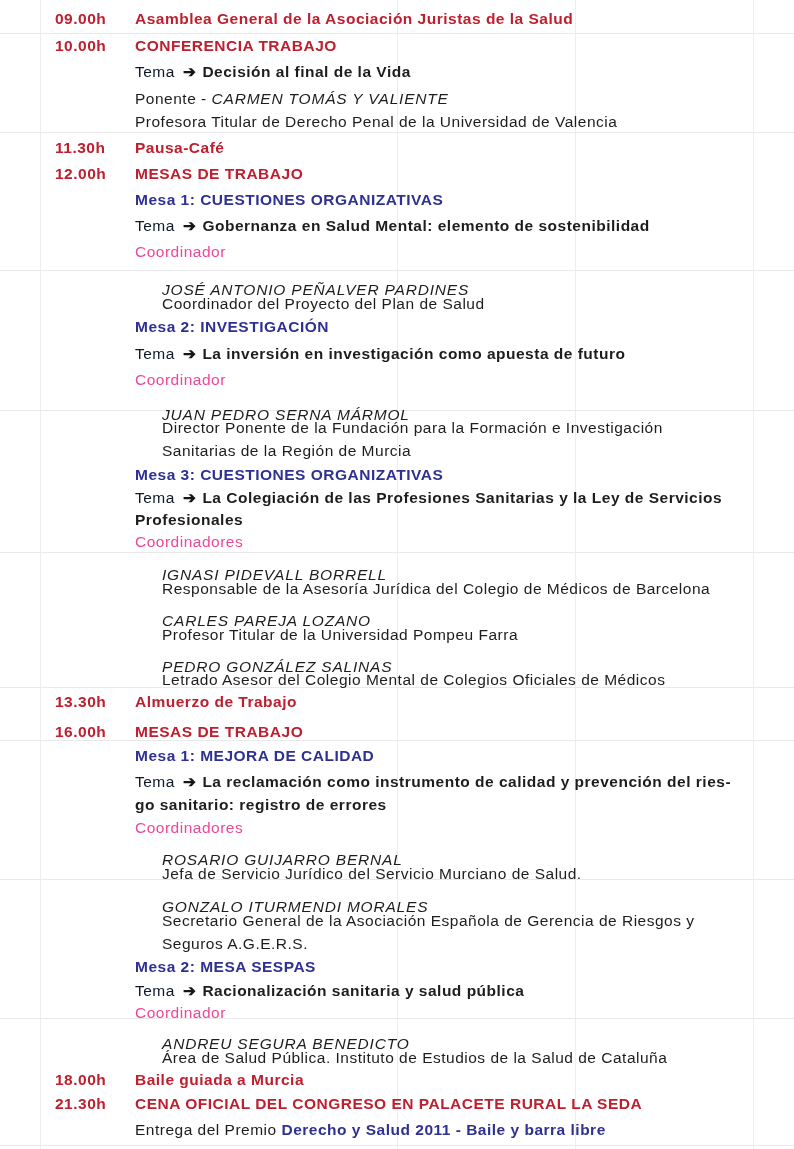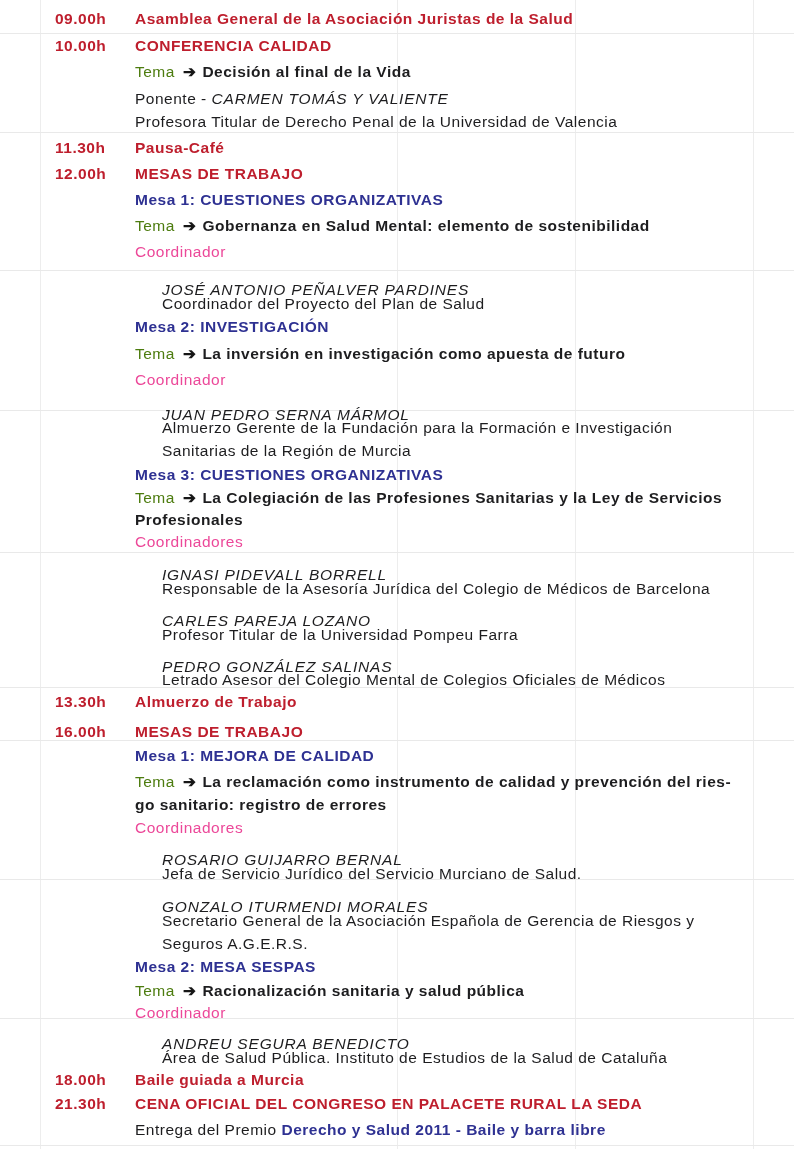--- a/index.html
+++ b/index.html
@@ -51,21 +51,21 @@
   .x-main  { left: 135px; text-align: center; }
   .x-ind   { left: 162px; }
 
   .t-event { color: #be1e2d; font-weight: bold; }
   .t-mesa  { color: #2e3192; font-weight: bold; }
   .t-label { color: #ec4899; }
   .t-name  { color: #1d1d1f; font-style: italic; letter-spacing: 0.8px; margin-top: 9px; }
   .t-desc  { color: #1d1d1f; }
   .t-bold  { color: #1d1d1f; font-weight: bold; }
 
-  .tema-prefix { color: #4d7c0f; }
+  .tema-prefix { color: #0f172a; }
   .tema-arrow  { color: #161616; font-weight: bold; padding: 0 6px 0 8px; }
   .premio-blue { color: #2e3192; font-weight: bold; }
 </style>
 </head>
 <body>
 
 <div id="page">
   <div id="gridlines">
       <div class="vline" style="left: 40px;"></div>
       <div class="vline" style="left: 397px;"></div>
@@ -82,21 +82,21 @@
       <div class="hline" style="top: 1018px;"></div>
       <div class="hline" style="top: 1145px;"></div>
     </div>
   <div id="schedule">
       <div class="row" style="top: 9px;">
         <span class="time">09.00h</span>
         <span class="content x-main t-event">Asamblea General de la Asociación Juristas de la Salud</span>
       </div>
       <div class="row" style="top: 36px;">
         <span class="time">10.00h</span>
-        <span class="content x-main t-event">CONFERENCIA CALIDAD</span>
+        <span class="content x-main t-event">CONFERENCIA TRABAJO</span>
       </div>
       <div class="row" style="top: 62px;">
         <span class="content x-main"><span class="tema-prefix">Tema</span><span class="tema-arrow">➔</span><span class="t-bold">Decisión al final de la Vida</span></span>
       </div>
       <div class="row" style="top: 89px;">
         <span class="content x-main"><span class="t-desc">Ponente - </span><span class="t-name">CARMEN TOMÁS Y VALIENTE</span></span>
       </div>
       <div class="row" style="top: 112px;">
         <span class="content x-main t-desc">Profesora Titular de Derecho Penal de la Universidad de Valencia</span>
       </div>
@@ -129,21 +129,21 @@
       <div class="row" style="top: 344px;">
         <span class="content x-main"><span class="tema-prefix">Tema</span><span class="tema-arrow">➔</span><span class="t-bold">La inversión en investigación como apuesta de futuro</span></span>
       </div>
       <div class="row" style="top: 370px;">
         <span class="content x-main t-label">Coordinador</span>
       </div>
       <div class="row" style="top: 396px;">
         <span class="content x-ind t-name">JUAN PEDRO SERNA MÁRMOL</span>
       </div>
       <div class="row" style="top: 418px;">
-        <span class="content x-ind t-desc">Almuerzo Gerente de la Fundación para la Formación e Investigación</span>
+        <span class="content x-ind t-desc">Director Ponente de la Fundación para la Formación e Investigación</span>
       </div>
       <div class="row" style="top: 441px;">
         <span class="content x-ind t-desc">Sanitarias de la Región de Murcia</span>
       </div>
       <div class="row" style="top: 465px;">
         <span class="content x-main t-mesa">Mesa 3: CUESTIONES ORGANIZATIVAS</span>
       </div>
       <div class="row" style="top: 488px;">
         <span class="content x-main"><span class="tema-prefix">Tema</span><span class="tema-arrow">➔</span><span class="t-bold">La Colegiación de las Profesiones Sanitarias y la Ley de Servicios</span></span>
       </div>

